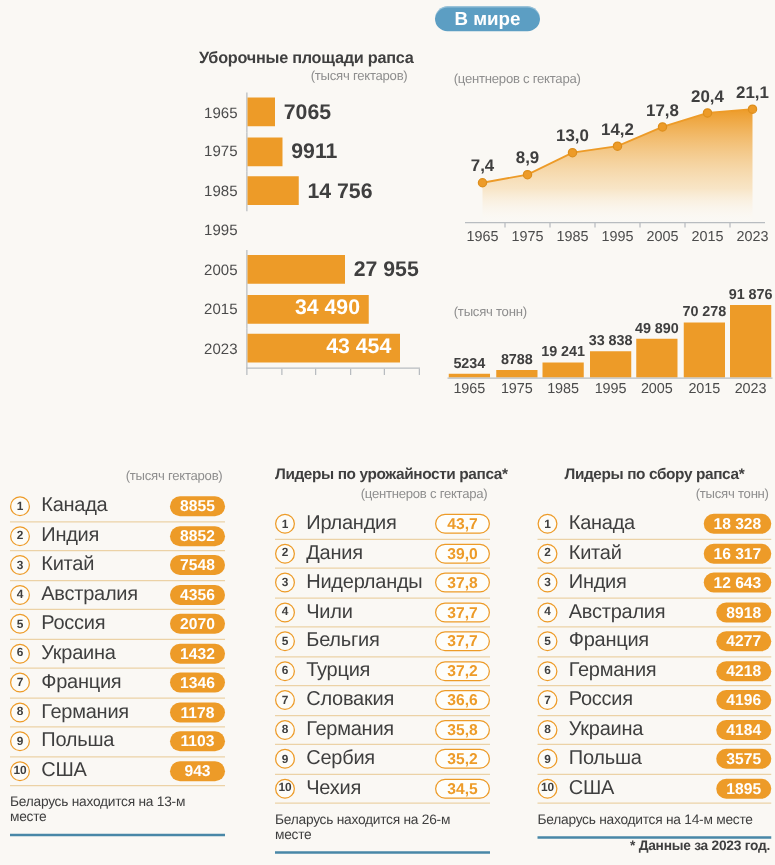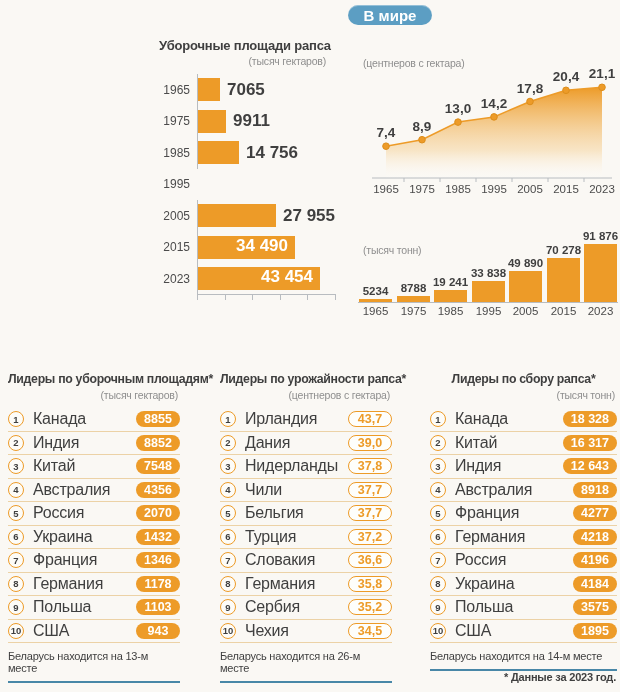--- a/index.html
+++ b/index.html
@@ -194,21 +194,20 @@
       <div class="vyear" style="left: -11px;">1965</div>
       <div class="vyear" style="left: 27px;">1975</div>
       <div class="vyear" style="left: 64px;">1985</div>
       <div class="vyear" style="left: 102px;">1995</div>
       <div class="vyear" style="left: 139px;">2005</div>
       <div class="vyear" style="left: 177px;">2015</div>
       <div class="vyear" style="left: 214px;">2023</div>
     </div>
 
   <div class="abs tcol" id="table-0" style="left:8px; width:172px;">
-    <div class="ttitle">Лидеры по уборочным площадям*</div>
     <div class="tunit">(тысяч гектаров)</div>
     <div class="tbody">
         <div class="trow">
           <span class="rank">1</span>
           <span class="country">Канада</span>
           <span class="pill filled">8855</span>
         </div>
         <div class="trow">
           <span class="rank">2</span>
           <span class="country">Индия</span>

